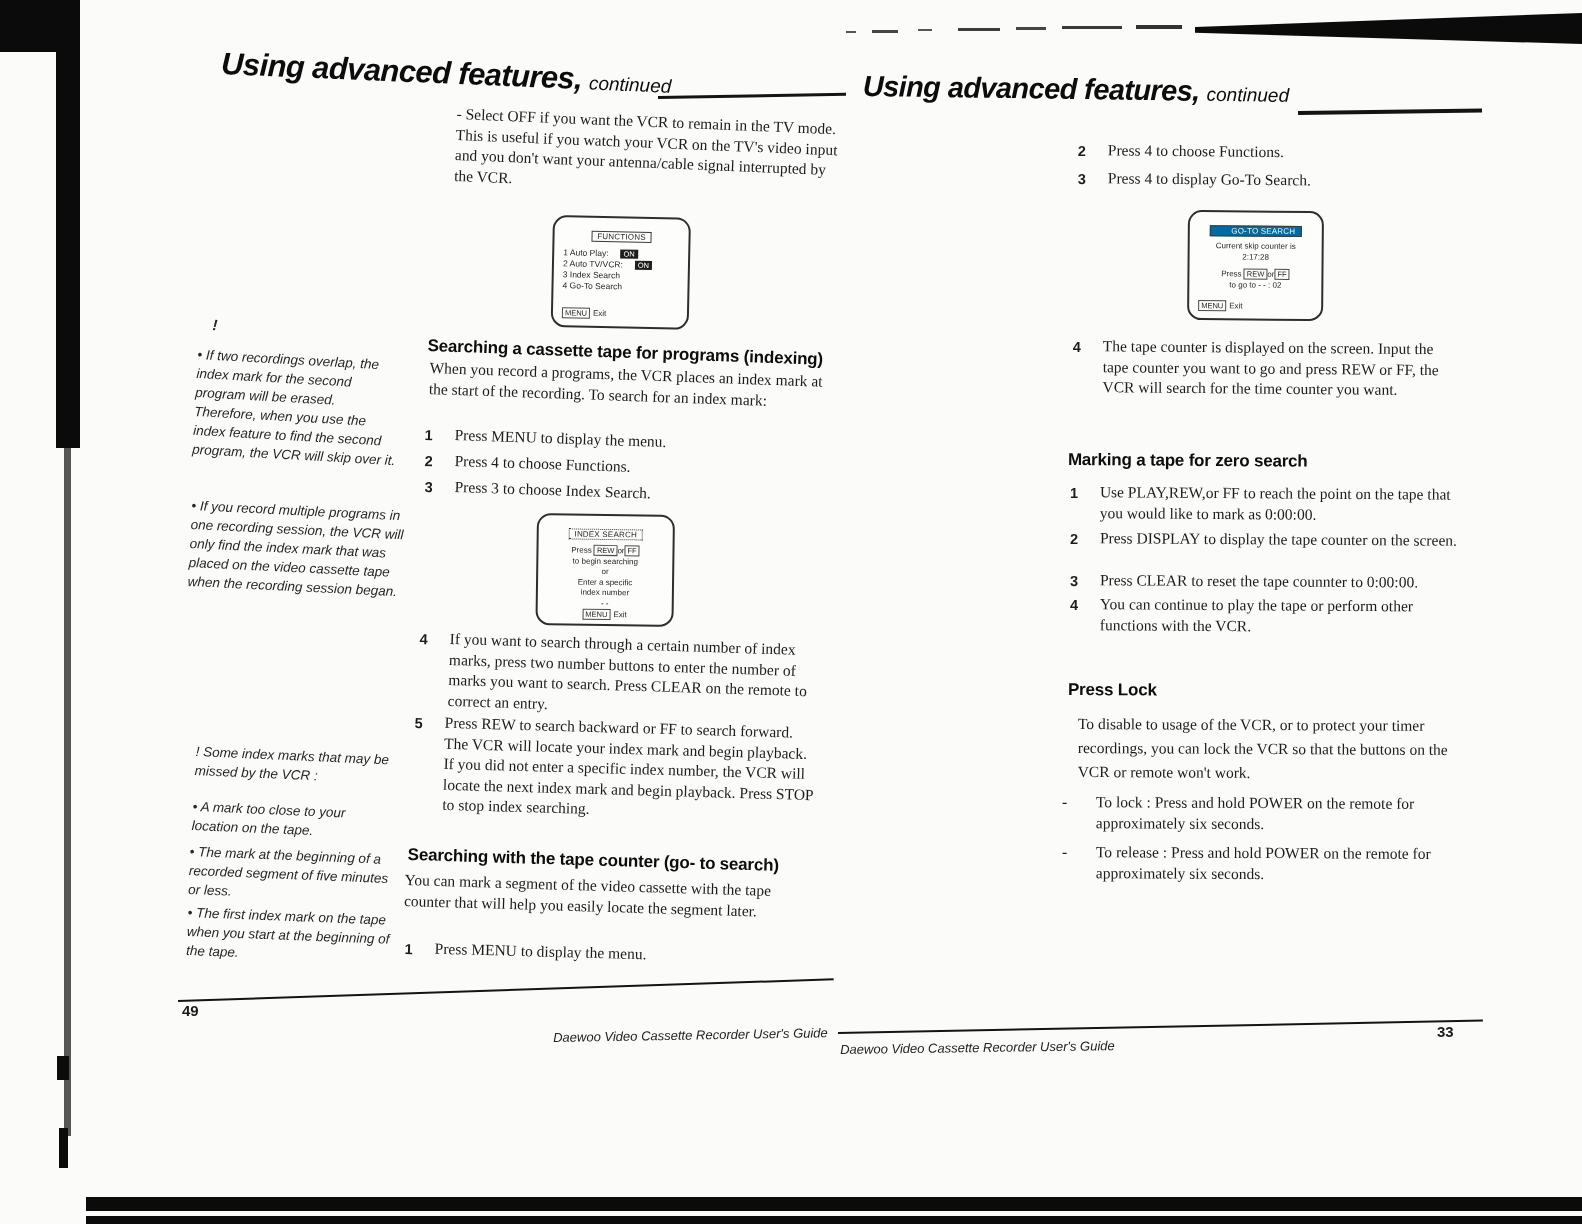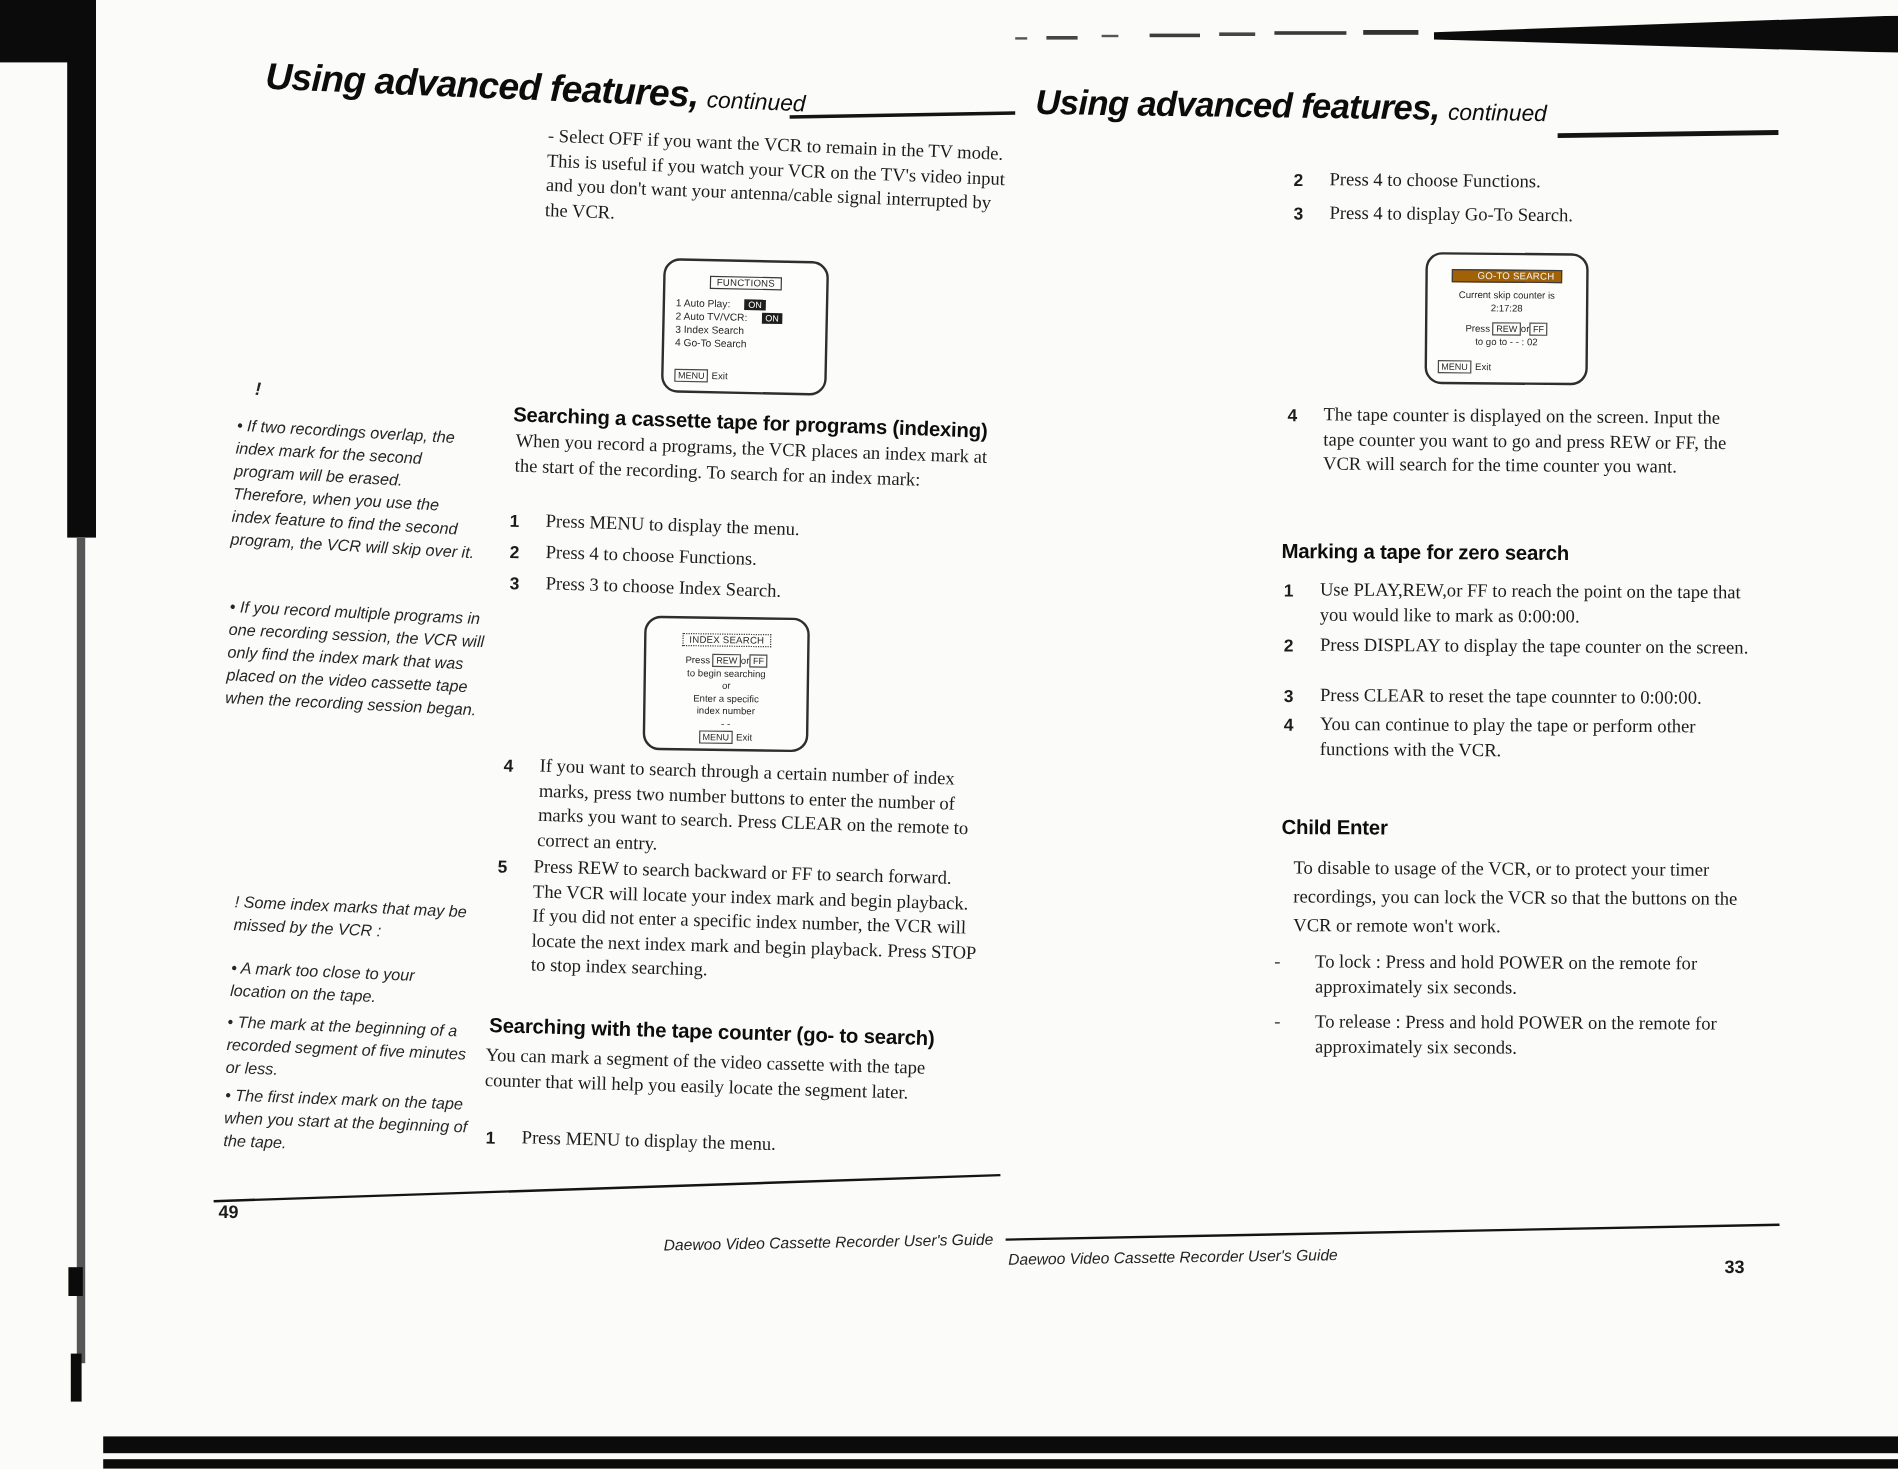--- a/index.html
+++ b/index.html
@@ -49,21 +49,21 @@
   .pagenum { font-family:"Liberation Sans", sans-serif; font-weight:bold; font-size:15px; }
   
   .osd {
     position:absolute; transform-origin:left top;
     border:2px solid #2e2e2e; border-radius:14px; background:#fdfdfc;
     font-family:"Liberation Sans", sans-serif; color:#262626;
   }
   .osd-inner { padding:7px 9px 7px; height:100%; display:flex; flex-direction:column; }
   .osd-head { text-align:center; }
   .osd-title { display:inline-block; border:1px solid #3a3a3a; font-size:8px; padding:0 5px; letter-spacing:.2px; }
-  .osd-title.filled { background:#a16207; color:#f4f4f4; border-color:#3b3b3b;padding-left:20px; }
+  .osd-title.filled { background:#0369a1; color:#f4f4f4; border-color:#3b3b3b;padding-left:20px; }
   .osd-rows { margin-top:5px; font-size:8.5px; line-height:11px; }
   .osd-row { display:flex; align-items:center; }
   .osd-row .val { margin-left:12px; background:#1e1e1e; color:#fff; padding:0 3px; font-size:7.5px; line-height:9.5px; }
   .osd-center { text-align:center; font-size:8px; line-height:10.5px; margin-top:4px; }
   .kbox { display:inline-block; border:1px solid #4a4a4a; padding:0 2px; font-size:7.5px; line-height:9px; }
   .osd-foot { margin-top:auto; font-size:8px; }
   .osd-foot .kbox { margin-right:3px; }
   .scan { background:#0b0b0b; }
 </style>
 </head>
@@ -231,27 +231,27 @@
 </div>
 <div class="abs step body-text" style="left:1070px;top:570px;width:400px;transform:rotate(0.4deg);">
   <span class="step-num">3</span>
   <span class="step-text">Press CLEAR to reset the tape counnter to 0:00:00.</span>
 </div>
 <div class="abs step body-text" style="left:1070px;top:594px;width:400px;transform:rotate(0.4deg);">
   <span class="step-num">4</span>
   <span class="step-text">You can continue to play the tape or perform other functions with the VCR.</span>
 </div>
 
-<div class="abs heading" style="left:1068px;top:680px;transform:rotate(0.3deg);">Child Enter</div>
+<div class="abs heading" style="left:1068px;top:680px;transform:rotate(0.3deg);">Press Lock</div>
 <div class="abs body-text" style="left:1078px;top:712px;width:400px;line-height:24px;transform:rotate(0.3deg);">To disable to usage of the VCR, or to protect your timer recordings, you can lock the VCR so that the buttons on the VCR or remote won't work.</div>
 
 <div class="abs dash-item body-text" style="left:1062px;top:792px;width:404px;transform:rotate(0.3deg);">
   <span class="dash">-</span>
   <span class="step-text">To lock : Press and hold POWER on the remote for approximately six seconds.</span>
 </div>
 <div class="abs dash-item body-text" style="left:1062px;top:842px;width:404px;transform:rotate(0.3deg);">
   <span class="dash">-</span>
   <span class="step-text">To release : Press and hold POWER on the remote for approximately six seconds.</span>
 </div>
 
 <div class="abs rule" style="left:838px;top:1032px;width:645px;height:2px;transform:rotate(-1.1deg);"></div>
 <div class="abs footer-text" style="left:840px;top:1042px;transform:rotate(-0.8deg);">Daewoo Video Cassette Recorder User's Guide</div>
-<div class="abs pagenum" style="left:1437px;top:1048px;">33</div>
+<div class="abs pagenum" style="left:1437px;top:1023px;">33</div>
 
 </body></html>

